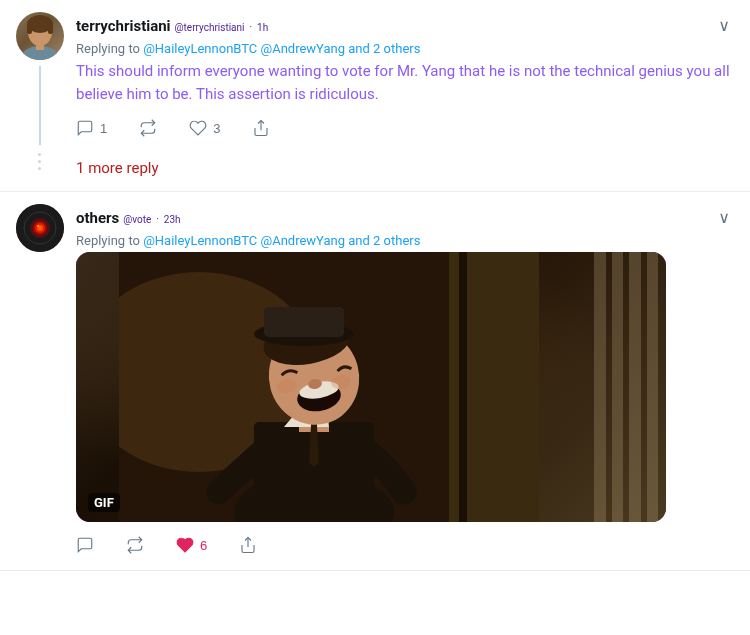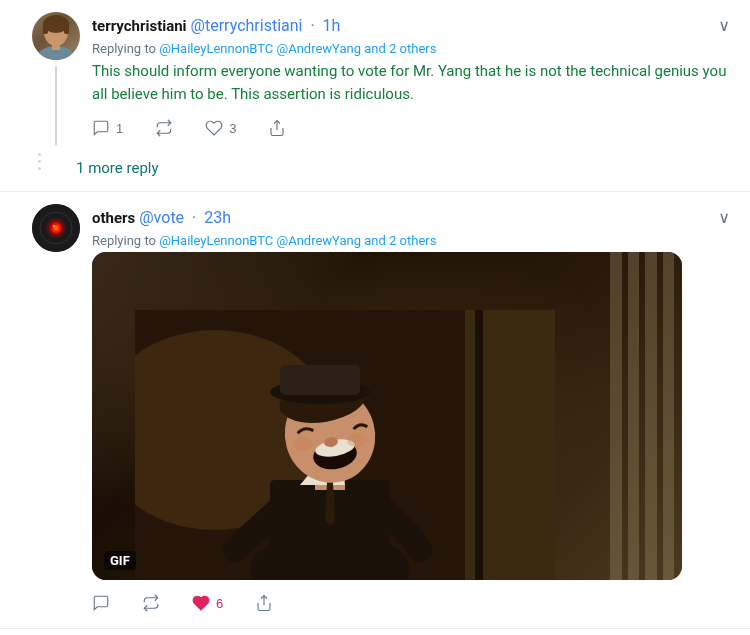--- a/index.html
+++ b/index.html
@@ -13,21 +13,20 @@
     }
 
     .tweet-container {
       border-bottom: 1px solid #e6ecf0;
     }
 
     .tweet {
       display: flex;
       padding: 12px 16px 8px 16px;
       position: relative;
-      margin-left: 16px;
     }
 
     .avatar-col {
       display: flex;
       flex-direction: column;
       align-items: center;
       margin-right: 12px;
       flex-shrink: 0;
     }
 
@@ -56,22 +55,22 @@
       gap: 4px;
     }
 
     .username {
       font-weight: 700;
       color: #14171a;
       font-size: 15px;
     }
 
     .handle-time {
-      color: #3b82f6;
-      font-size: 16px;
+      color: #4c1d95;
+      font-size: 10px;
     }
 
     .chevron-down {
       color: #657786;
       font-size: 16px;
       cursor: pointer;
       padding: 4px;
     }
 
     .replying-to {
@@ -81,21 +80,21 @@
     }
 
     .replying-to a {
       color: #1da1f2;
       text-decoration: none;
     }
 
     .tweet-text {
       font-size: 15px;
       line-height: 1.5;
-      color: #15803d;
+      color: #8b5cf6;
       margin-bottom: 10px;
     }
 
     .tweet-actions {
       display: flex;
       align-items: center;
       gap: 32px;
       padding-bottom: 4px;
     }
 
@@ -120,31 +119,31 @@
     }
 
     .dot {
       width: 3px;
       height: 3px;
       border-radius: 50%;
       background: #ccd6dd;
     }
 
     .more-reply-link {
-      color: #0f766e;
+      color: #b91c1c;
       font-size: 15px;
       font-weight: 400;
       text-decoration: none;
       cursor: pointer;
     }
 
     .gif-container {
       width: 100%;
       max-width: 590px;
-      height: 328px;
+      height: 270px;
       border-radius: 14px;
       overflow: hidden;
       position: relative;
       background: #701a75;
       margin-bottom: 10px;
     }
 
     .gif-scene {
       width: 100%;
       height: 100%;

